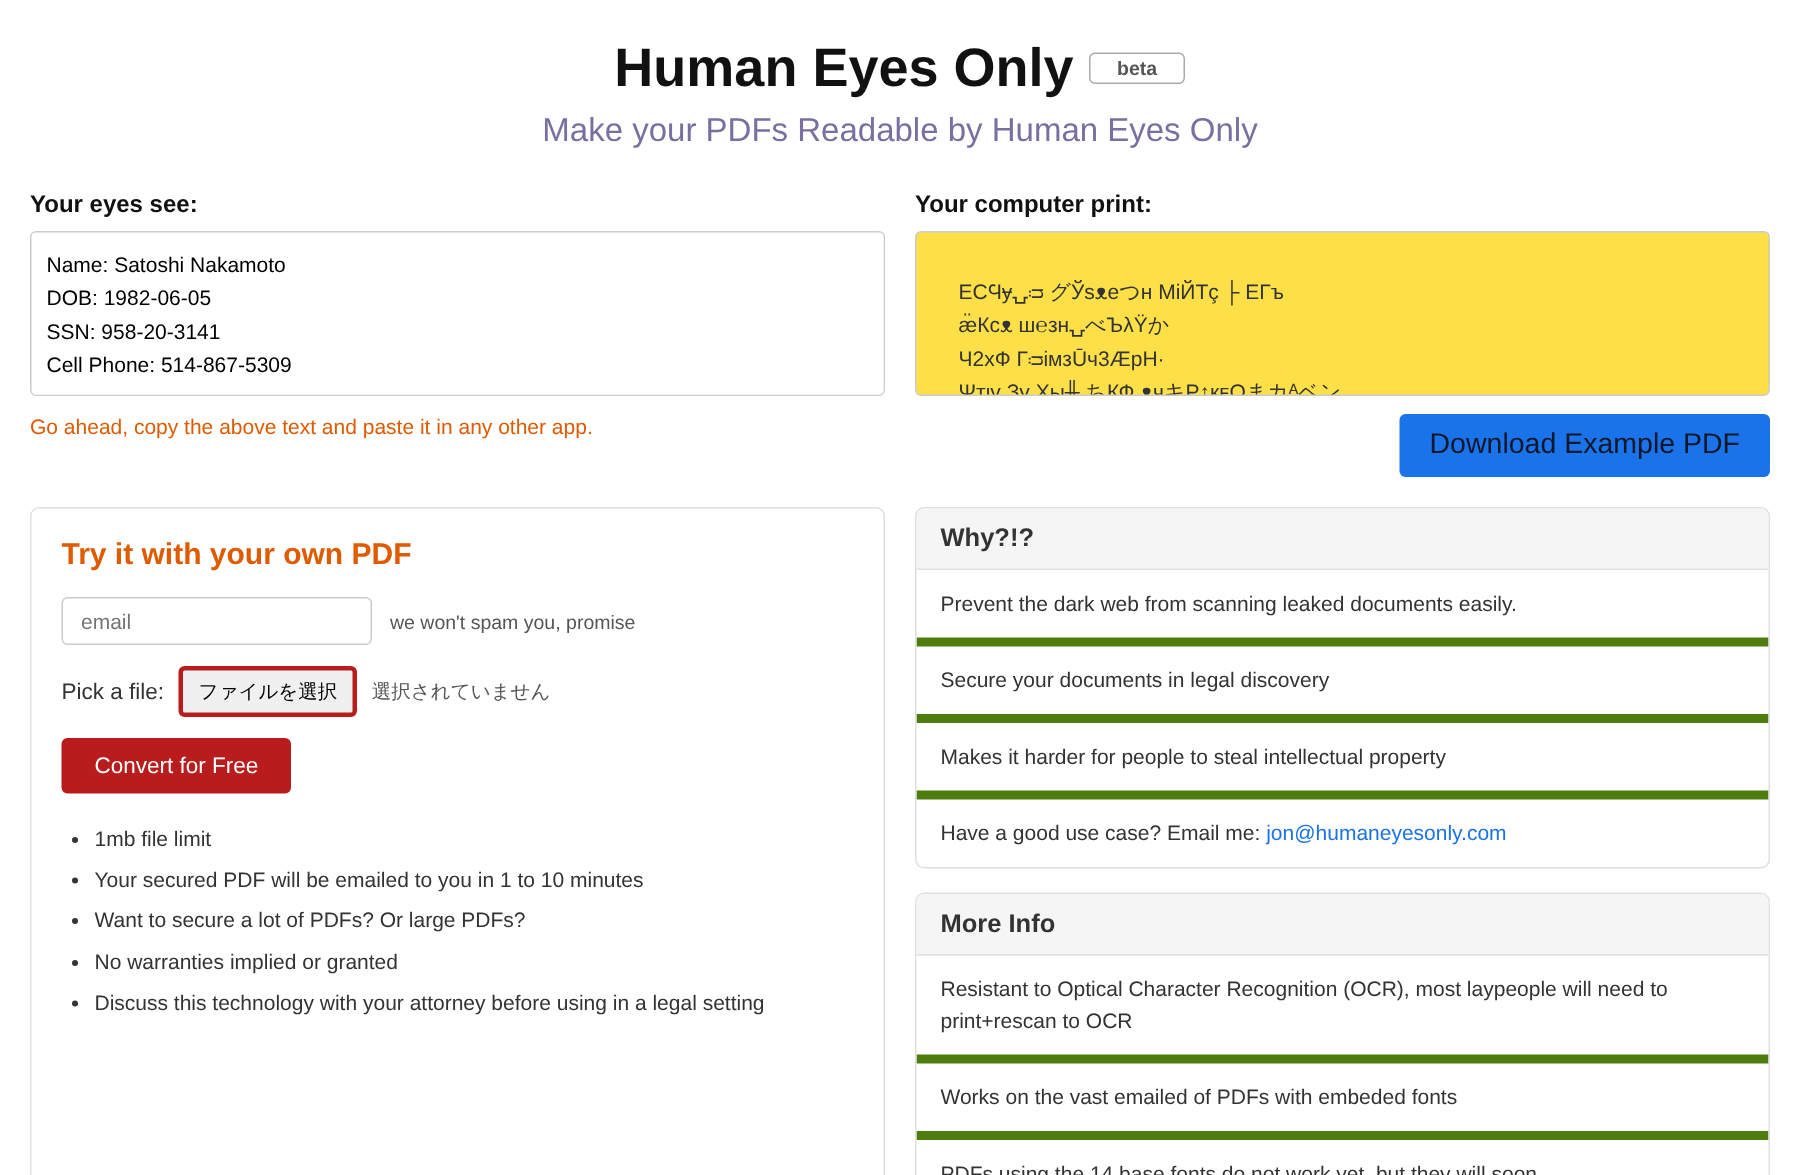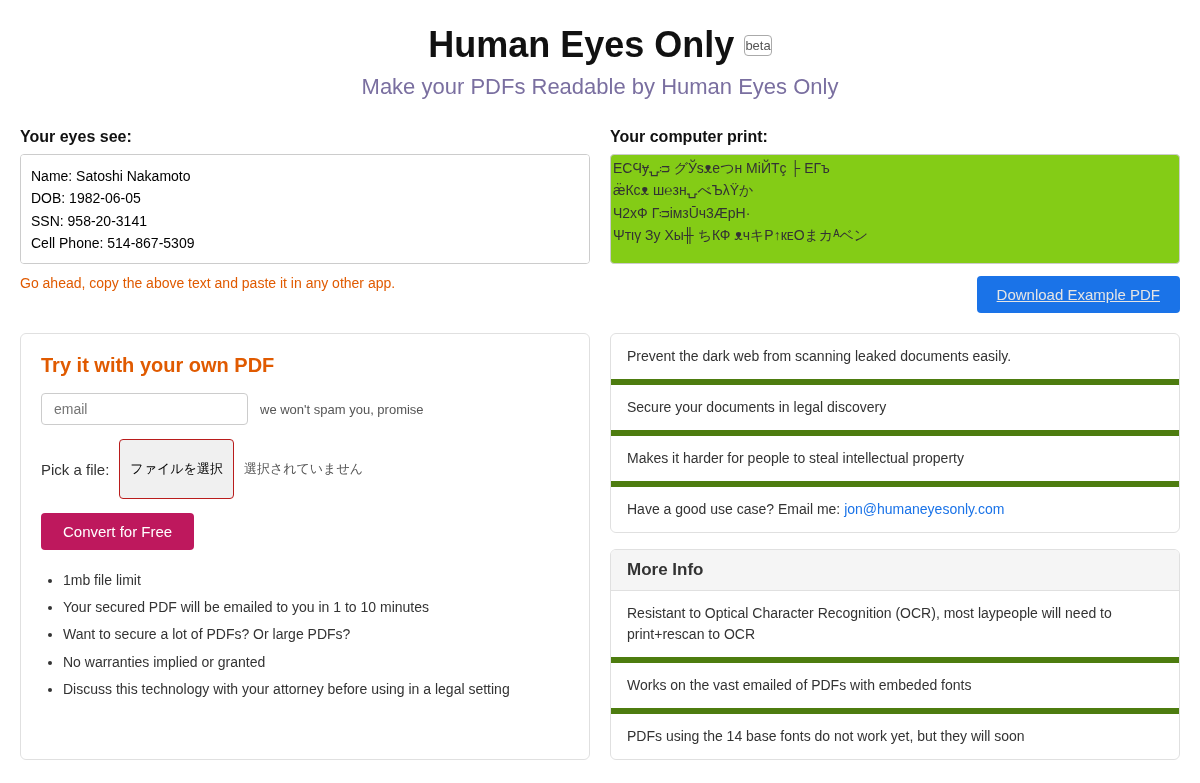--- a/index.html
+++ b/index.html
@@ -21,24 +21,24 @@
     .header-title {
       font-size: 36px;
       font-weight: 700;
       color: #111;
       display: inline-flex;
       align-items: center;
       gap: 10px;
     }
     .beta-badge {
       font-size: 13px;
-      font-weight: 400;
+      font-weight: 700;
       border: 1px solid #aaa;
       border-radius: 4px;
-      padding: 2px 0;
+      padding: 2px 18px;
       color: #555;
       vertical-align: middle;
     }
     .header-subtitle {
       font-size: 22px;
       color: #7a6fa0;
       margin-top: 8px;
     }
     .main-grid {
       display: grid;
@@ -65,38 +65,37 @@
     .copy-hint {
       color: #e05a00;
       font-size: 14px;
       margin-top: 8px;
     }
     .computer-text {
       width: 100%;
       height: 110px;
       border: 1px solid #ccc;
       border-radius: 4px;
-      padding: 2px;
+      padding: 28px;
       font-size: 14px;
       line-height: 1.6;
-      background: #84cc16;
+      background: #fde047;
       overflow: hidden;
       color: #333;
     }
     .download-btn {
       display: block;
       margin: 12px 0 0 auto;
       background: #1a73e8;
-      color: #e5e5e5;
+      color: #0f172a;
       border: none;
       border-radius: 4px;
       padding: 10px 20px;
-      font-size: 15px;
+      font-size: 19px;
       cursor: pointer;
-      text-decoration: underline;
     }
 
     
     .try-panel {
       border: 1px solid #e0e0e0;
       border-radius: 6px;
       padding: 20px;
       margin-top: 0;
     }
     .try-title {
@@ -127,32 +126,32 @@
       align-items: center;
       gap: 10px;
       margin-bottom: 14px;
     }
     .file-label {
       font-size: 15px;
       color: #333;
     }
     .file-btn {
       background: #f0f0f0;
-      border: 1px solid #b91c1c;
-      border-radius: 4px;
-      padding: 20px 10px;
+      border: 3px solid #b91c1c;
+      border-radius: 4px;
+      padding: 5px 10px;
       font-size: 13px;
       cursor: pointer;
     }
     .file-name {
       font-size: 13px;
       color: #555;
     }
     .convert-btn {
-      background: #be185d;
+      background: #b91c1c;
       color: #fff;
       border: none;
       border-radius: 4px;
       padding: 10px 22px;
       font-size: 15px;
       cursor: pointer;
       margin-bottom: 18px;
     }
     .bullet-list {
       list-style: disc;
@@ -255,20 +254,21 @@
         <li>Your secured PDF will be emailed to you in 1 to 10 minutes</li>
         <li>Want to secure a lot of PDFs? Or large PDFs?</li>
         <li>No warranties implied or granted</li>
         <li>Discuss this technology with your attorney before using in a legal setting</li>
       </ul>
     </div>
 
     <div class="right-col">
 
       <div class="info-panel">
+        <div class="info-panel-header">Why?!?</div>
         <div class="info-panel-item">Prevent the dark web from scanning leaked documents easily.</div>
         <div class="info-panel-item">Secure your documents in legal discovery</div>
         <div class="info-panel-item">Makes it harder for people to steal intellectual property</div>
         <div class="info-panel-item">Have a good use case? Email me: <a class="email-link" href="mailto:jon@humaneyesonly.com">jon@humaneyesonly.com</a></div>
       </div>
 
       <div class="info-panel">
         <div class="info-panel-header">More Info</div>
         <div class="info-panel-item">Resistant to Optical Character Recognition (OCR), most laypeople will need to print+rescan to OCR</div>
         <div class="info-panel-item">Works on the vast emailed of PDFs with embeded fonts</div>

